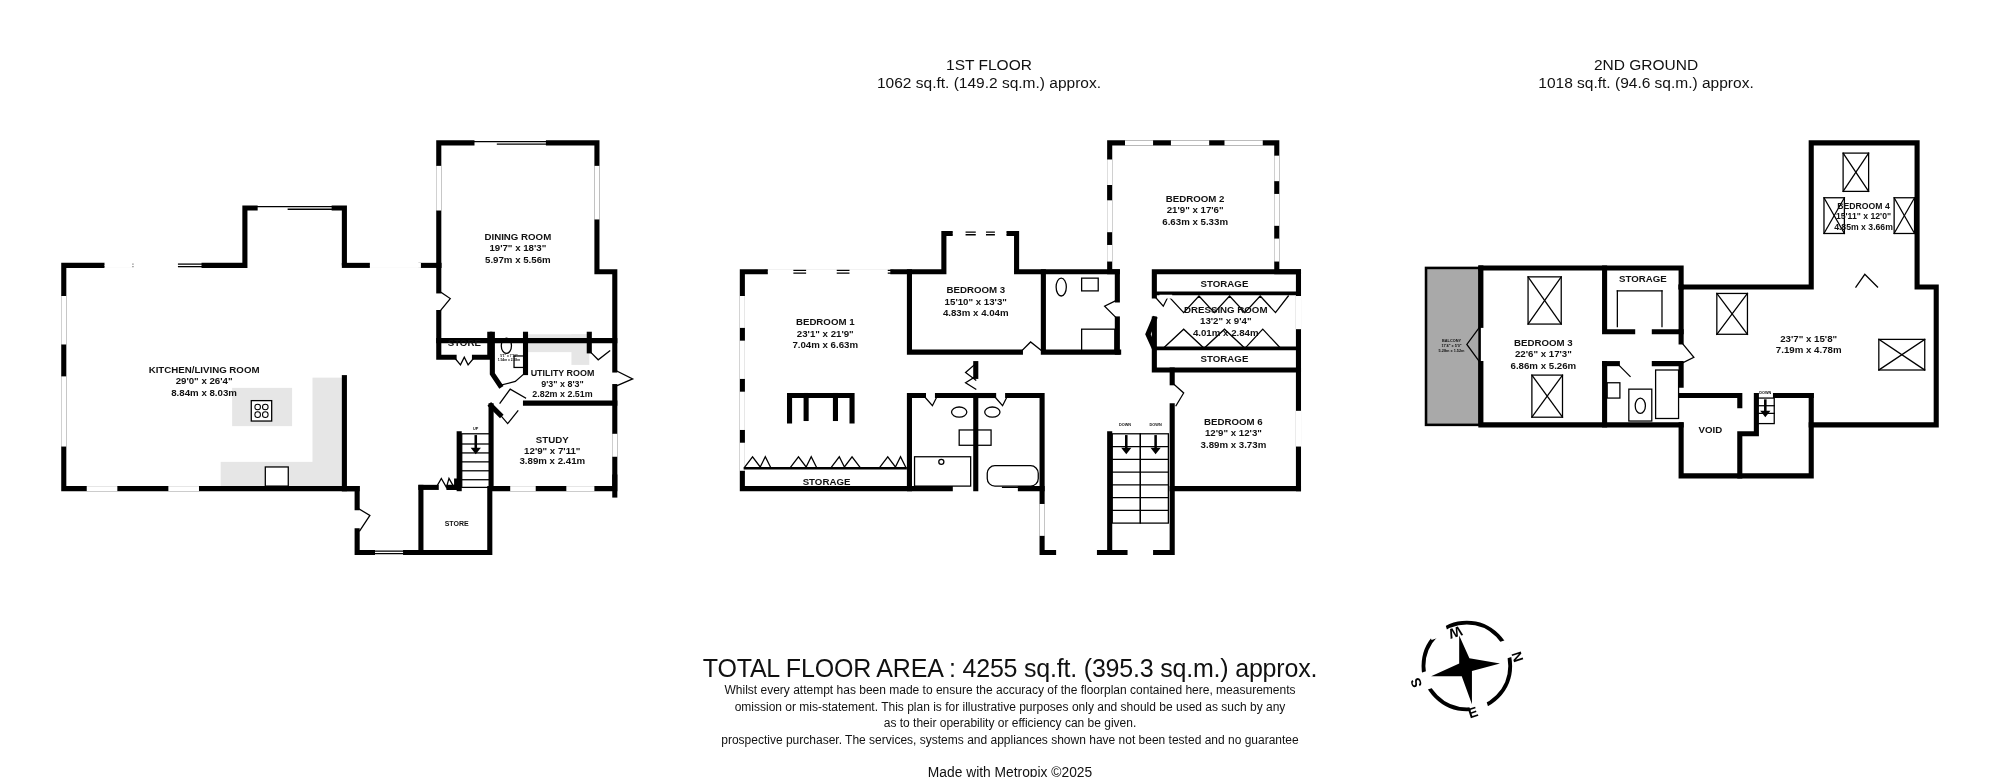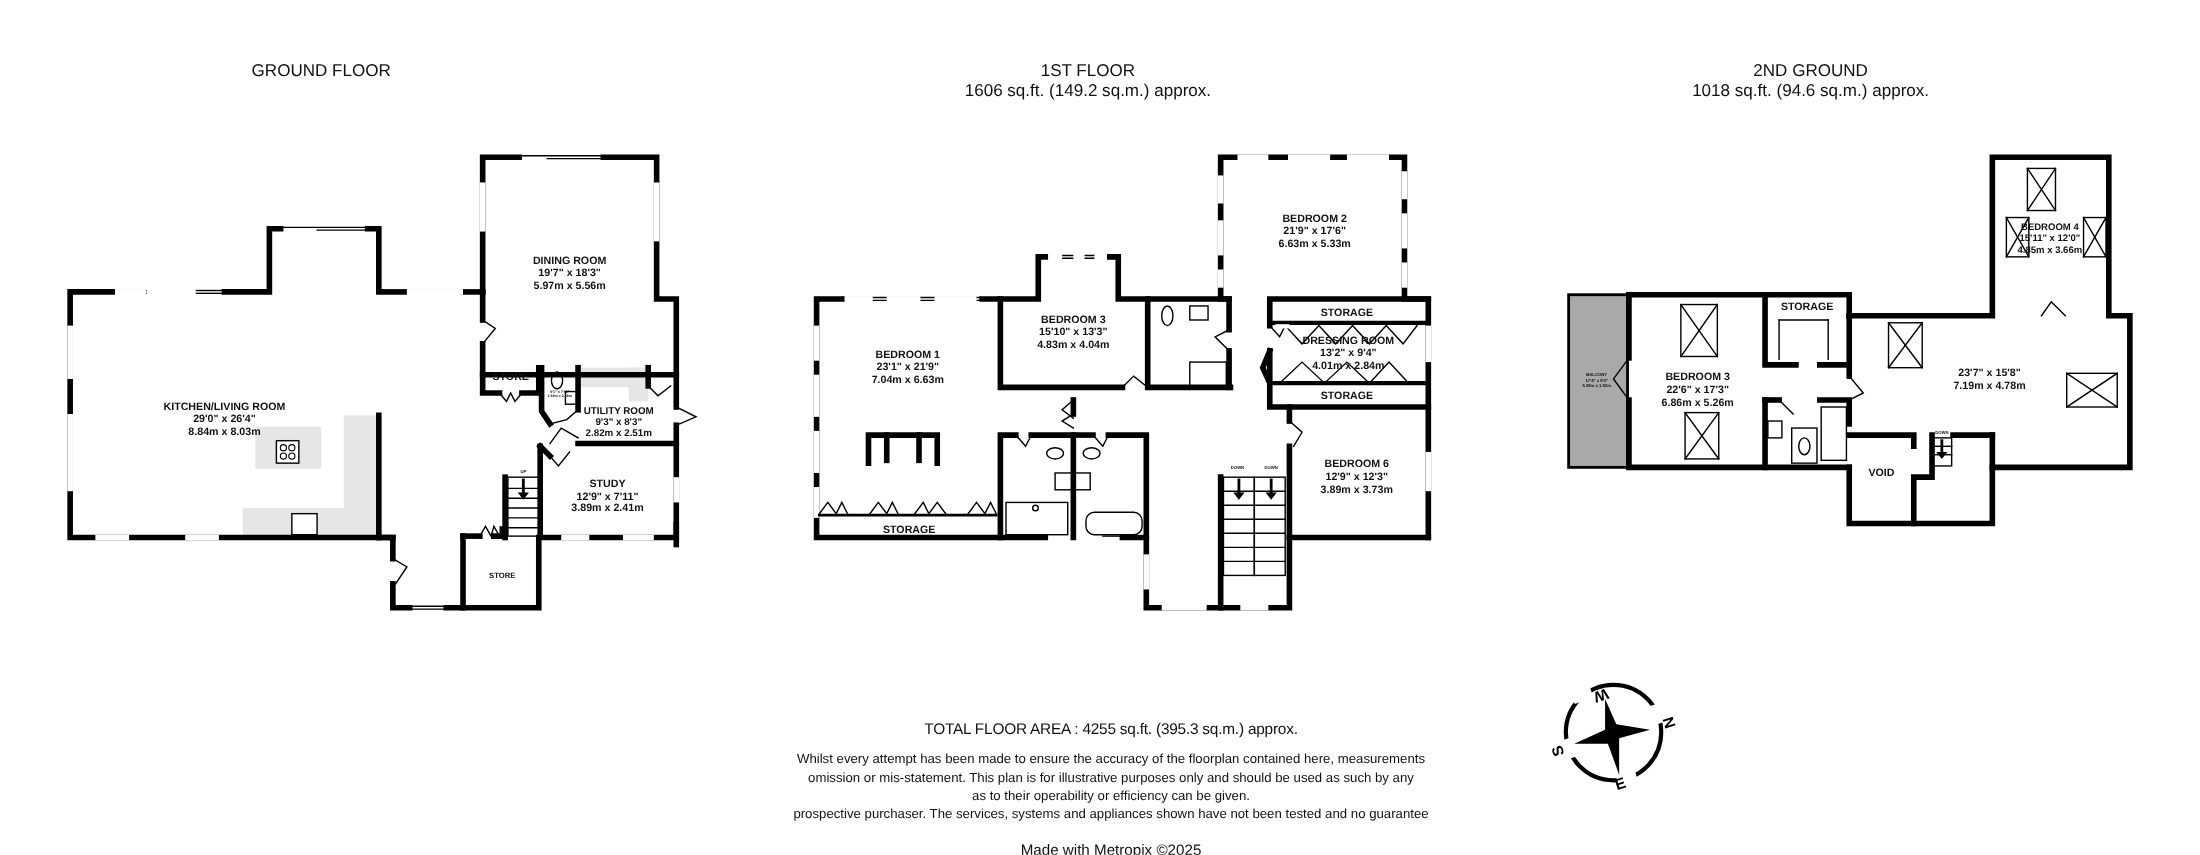--- a/index.html
+++ b/index.html
@@ -2,33 +2,32 @@
 <html><head>
 <meta charset="utf-8">
 <style>
   html, body { margin:0; padding:0; background:#ffffff; }
   body { width:2000px; height:777px; position:relative; overflow:hidden; font-family:"Liberation Sans", sans-serif; color:#111; }
   .plan-svg { position:absolute; left:0; top:0; width:2000px; height:777px; }
   .floor-heading { position:absolute; text-align:center; font-size:15.5px; line-height:18px; color:#111; width:420px; }
   .floor-heading .t { display:block; }
   .room-label { font-family:"Liberation Sans", sans-serif; font-weight:bold; fill:#111; text-anchor:middle; }
   .footer { position:absolute; left:600px; width:820px; text-align:center; color:#111; }
-  .total { top:654px; font-size:14px; letter-spacing:-0.2px; }
+  .total { top:654px; font-size:25px; letter-spacing:-0.2px; }
   .disclaimer { top:682px; font-size:12px; line-height:16.5px; }
   .credit { top:765px; font-size:13.8px; }
 </style>
 </head>
 <body>
 
 <div class="floor-heading" style="left:82px; top:56px;">
-  <span class="t">GROUND FLOOR</span>
 </div>
 <div class="floor-heading" style="left:779px; top:56px;">
   <span class="t">1ST FLOOR</span>
-  <span class="t">1606 sq.ft. (149.2 sq.m.) approx.</span>
+  <span class="t">1062 sq.ft. (149.2 sq.m.) approx.</span>
 </div>
 <div class="floor-heading" style="left:1436px; top:56px;">
   <span class="t">2ND GROUND</span>
   <span class="t">1018 sq.ft. (94.6 sq.m.) approx.</span>
 </div>
 
 <svg class="plan-svg" viewBox="0 0 1568 609" preserveAspectRatio="none">
   <defs>
     <pattern id="winH" width="4" height="4" patternUnits="userSpaceOnUse">
         <rect width="4" height="4" fill="#fff"></rect>

